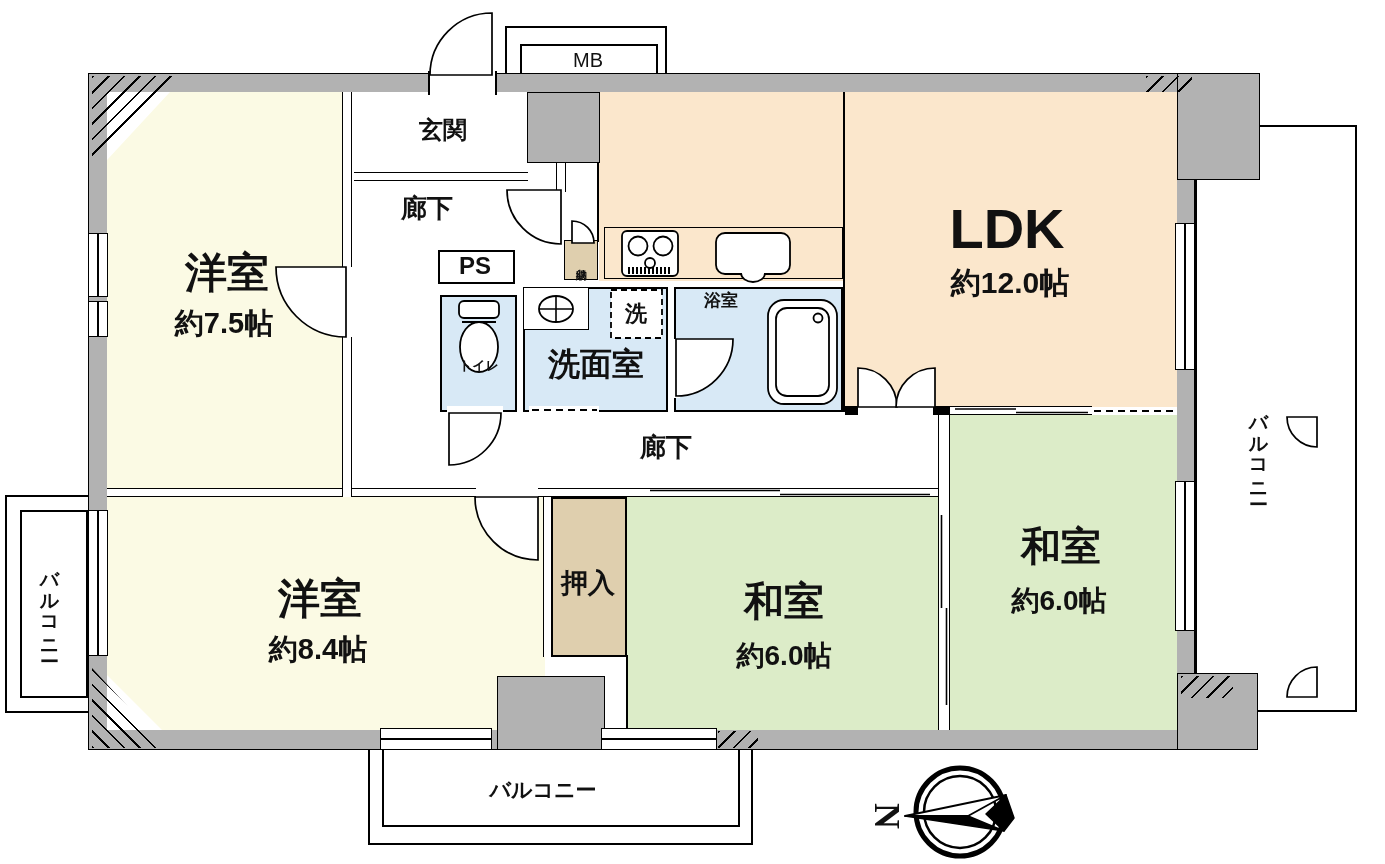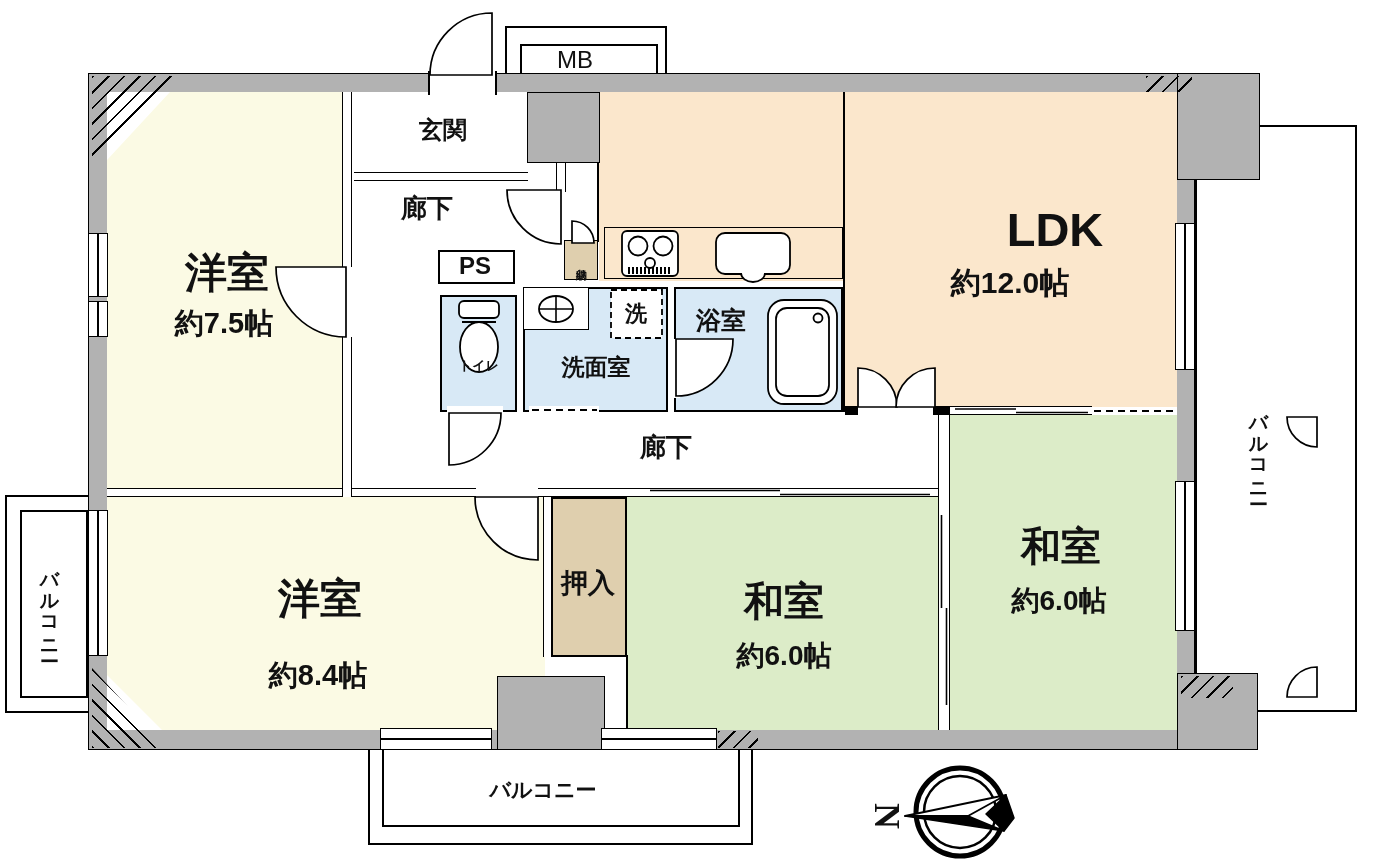--- a/index.html
+++ b/index.html
@@ -181,36 +181,36 @@
       <circle cx="960" cy="812" r="36" fill="none" stroke="#000" stroke-width="2.5"></circle>
       <path d="M905,816 L1006,795 L968,816 Z" fill="#fff" stroke="#000" stroke-width="1.8" stroke-linejoin="round"></path>
       <path d="M905,816 L968,816 L1004,831 Z" fill="#000" stroke="#000" stroke-width="1.5" stroke-linejoin="round"></path>
       <path d="M1006,795 L1014,818 L1004,831 L986,814 Z" fill="#000" stroke="#000" stroke-width="1.5" stroke-linejoin="round"></path>
     </g>
   </svg>
 
   <div class="lbl" style="left:227px;top:273px;font-size:42px;">洋室</div>
   <div class="lbl" style="left:224px;top:323px;font-size:29px;">約7.5帖</div>
   <div class="lbl" style="left:320px;top:599px;font-size:42px;">洋室</div>
-  <div class="lbl" style="left:318px;top:649px;font-size:29px;margin-top:26px;">約8.4帖</div>
-  <div class="lbl" style="left:1007px;top:229px;font-size:47px;margin-left:48px;">LDK</div>
+  <div class="lbl" style="left:318px;top:649px;font-size:29px;">約8.4帖</div>
+  <div class="lbl" style="left:1007px;top:229px;font-size:56px;">LDK</div>
   <div class="lbl" style="left:1010px;top:283px;font-size:30px;">約12.0帖</div>
   <div class="lbl" style="left:784px;top:601px;font-size:40px;">和室</div>
   <div class="lbl" style="left:784px;top:656px;font-size:28px;">約6.0帖</div>
   <div class="lbl" style="left:1061px;top:546px;font-size:40px;">和室</div>
   <div class="lbl" style="left:1059px;top:601px;font-size:28px;">約6.0帖</div>
   <div class="lbl" style="left:443px;top:130px;font-size:24px;">玄関</div>
   <div class="lbl" style="left:427px;top:208px;font-size:26px;">廊下</div>
   <div class="lbl" style="left:666px;top:447px;font-size:26px;">廊下</div>
   <div class="lbl" style="left:475px;top:266px;font-size:24px;">PS</div>
   <div class="lbl" style="left:479px;top:365px;font-size:13px;">トイレ</div>
-  <div class="lbl" style="left:596px;top:367px;font-size:23px;">洗面室</div>
+  <div class="lbl" style="left:596px;top:367px;font-size:32px;font-family:Liberation Mono, monospace;">洗面室</div>
   <div class="lbl" style="left:636px;top:314px;font-size:22px;">洗</div>
-  <div class="lbl" style="left:721px;top:320px;font-size:25px;">浴室</div>
+  <div class="lbl" style="left:721px;top:300px;font-size:17px;">浴室</div>
   <div class="lbl" style="left:588px;top:583px;font-size:27px;">押入</div>
   <div class="lbl vtext" style="left:581px;top:260px;font-size:11px;letter-spacing:0;">収納</div>
-  <div class="lbl" style="left:575px;top:60px;font-size:24px;font-weight:normal;">MB</div>
+  <div class="lbl" style="left:588px;top:60px;font-size:20px;font-weight:normal;">MB</div>
   <div class="lbl vtext" style="left:50px;top:605px;font-size:19px;">バルコニー</div>
   <div class="lbl vtext" style="left:1259px;top:448px;font-size:19px;">バルコニー</div>
   <div class="lbl" style="left:543px;top:789px;font-size:21px;">バルコニー</div>
   <div class="lbl" style="left:887px;top:816px;font-size:36px;transform:translate(-50%,-50%) rotate(90deg);font-family:'Liberation Serif','DejaVu Serif',serif;">N</div>
 
 </div>
 
 </body></html>

